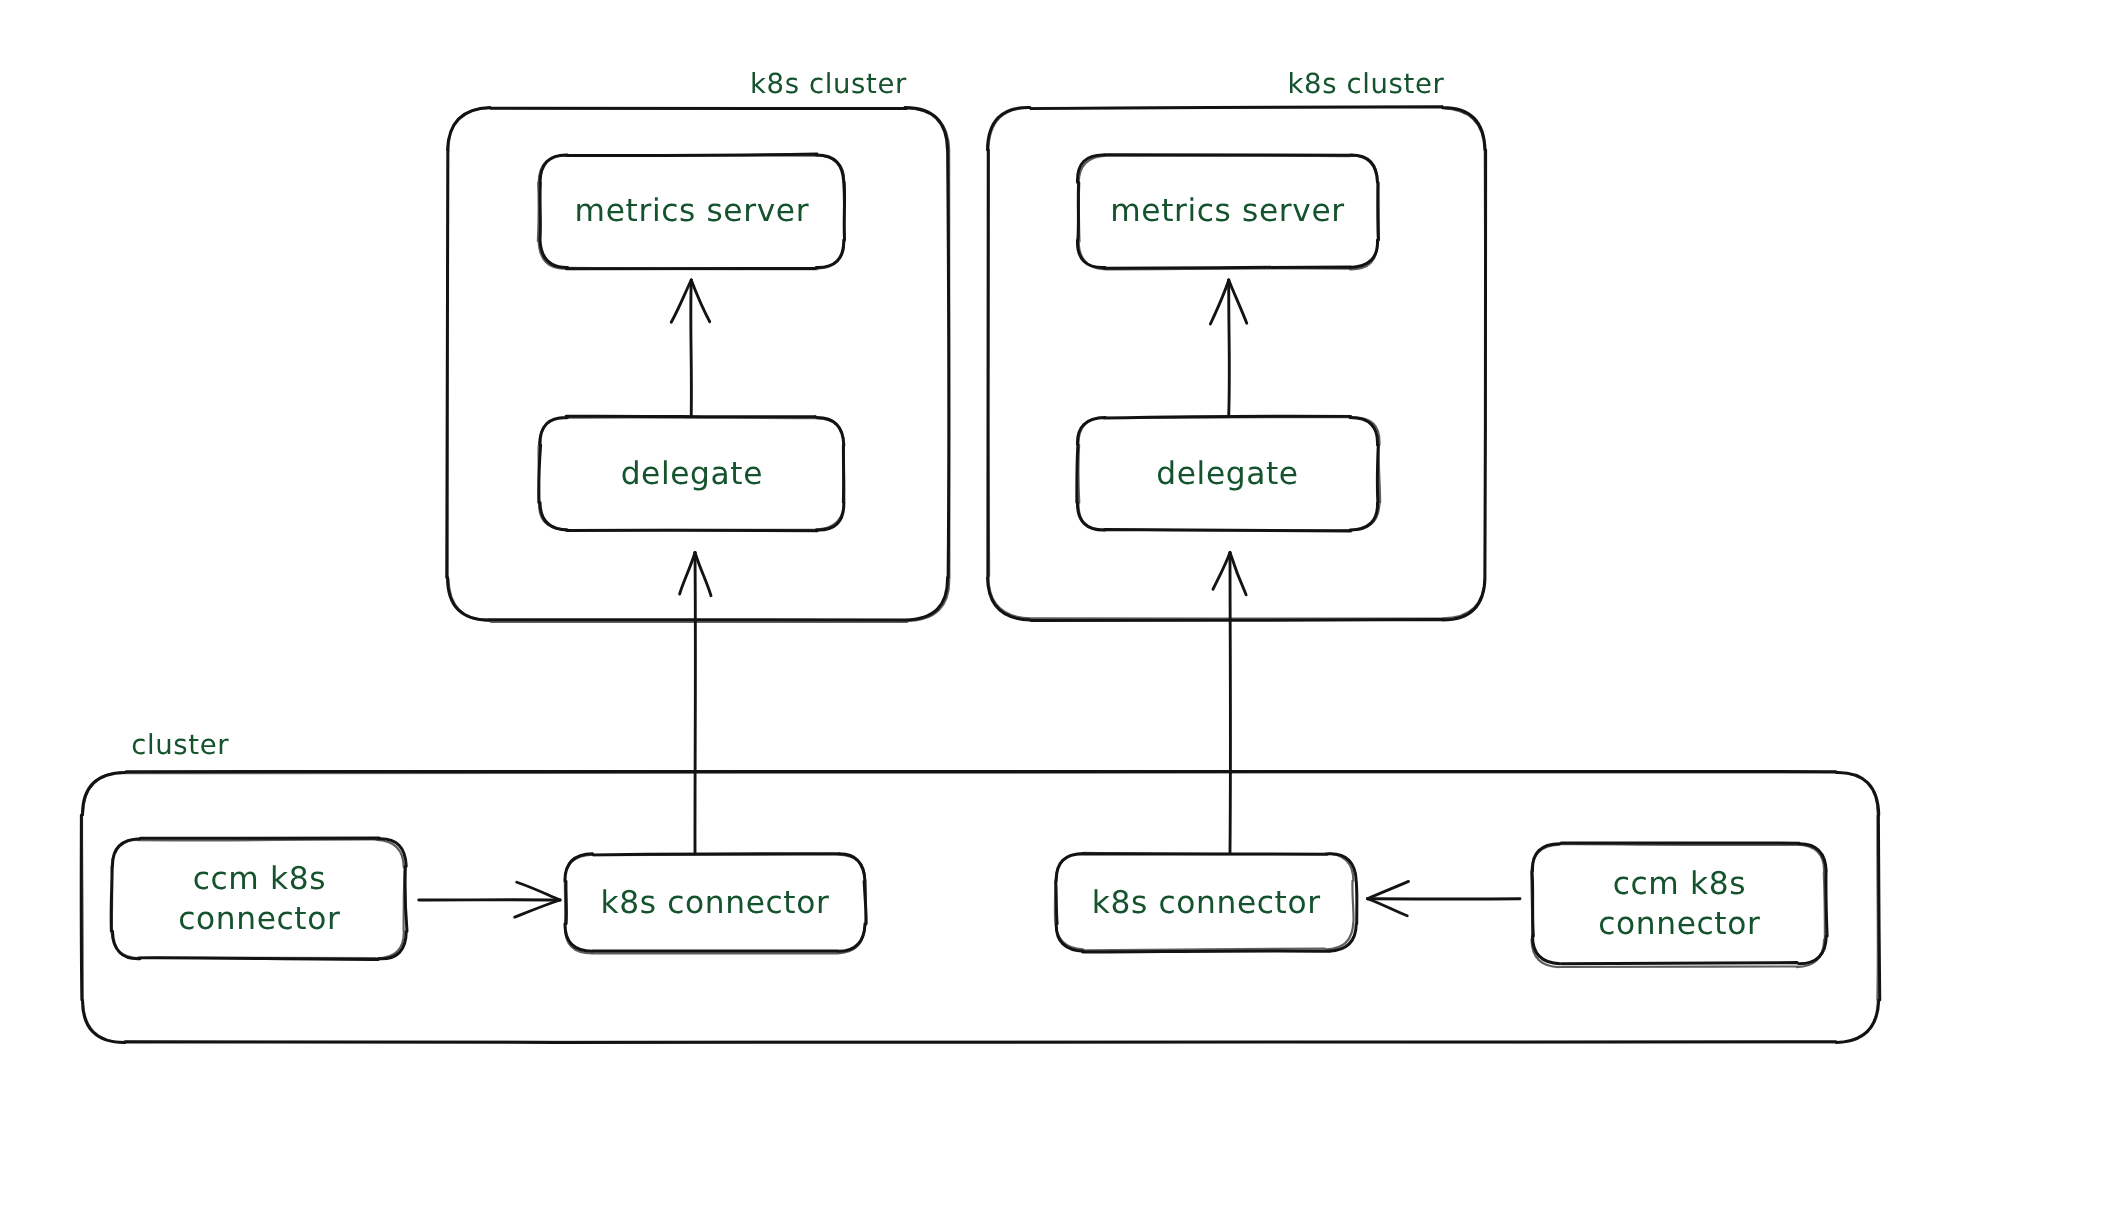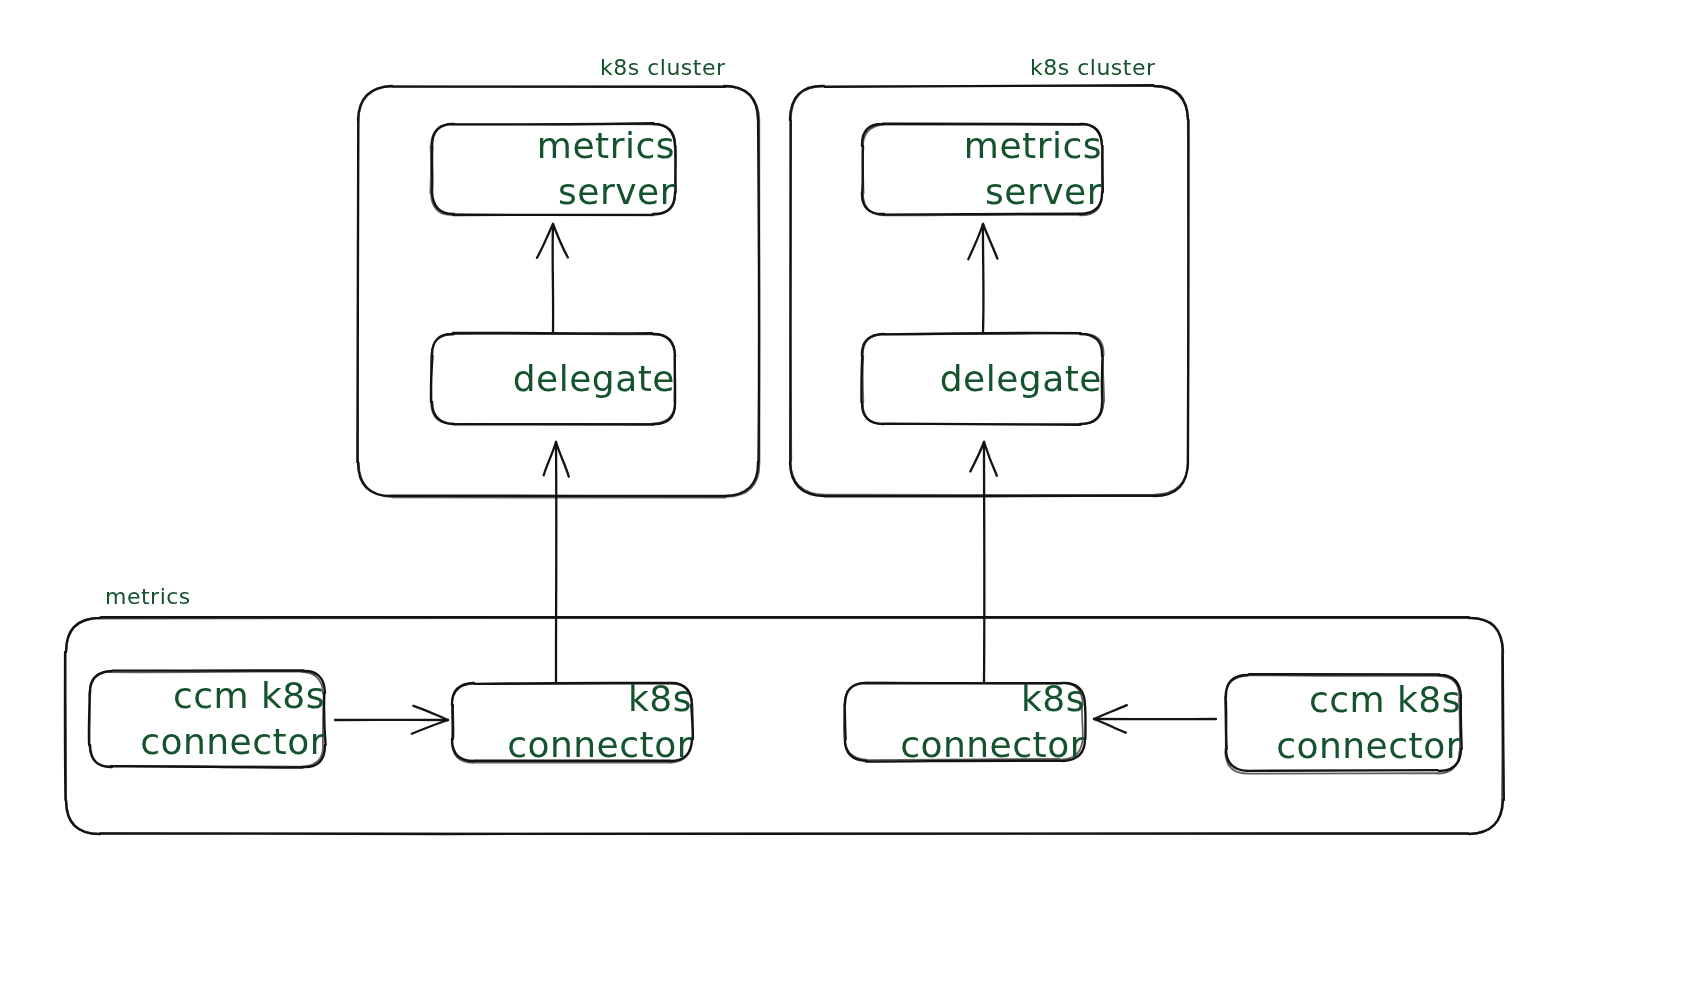--- a/index.html
+++ b/index.html
@@ -26,26 +26,25 @@
     color: #14532d;
     font-family: "DejaVu Sans", sans-serif;
     letter-spacing: 0.5px;
     white-space: pre-line;
     text-align: center;
     line-height: 1.28;
     pointer-events: none;
     -webkit-font-smoothing: antialiased;
   }
   .node-lbl {
-    font-size: 36px;
+    font-size: 25px;
     width: 100%;
     left: 0;
     top: 50%;
     transform: translateY(-50%);
-    text-align: right;
   }
   .node {
     position: absolute;
   }
   .grp-lbl {
     font-size: 22px;
     text-align: left;
   }
 </style>
 </head>
@@ -116,15 +115,15 @@
       </div>
       <div class="node" style="left: 845px; top: 683px; width: 240px; height: 78px;">
         <div class="lbl node-lbl">k8s connector</div>
       </div>
       <div class="node" style="left: 1226px; top: 675px; width: 235px; height: 96px;">
         <div class="lbl node-lbl">ccm k8s
 connector</div>
       </div>
       <div class="lbl grp-lbl" style="left: 600px; top: 54px;">k8s cluster</div>
       <div class="lbl grp-lbl" style="left: 1030px; top: 54px;">k8s cluster</div>
-      <div class="lbl grp-lbl" style="left: 105px; top: 583px;">metrics</div>
+      <div class="lbl grp-lbl" style="left: 105px; top: 583px;">cluster</div>
     </div>
 </div>
 
 </body></html>

